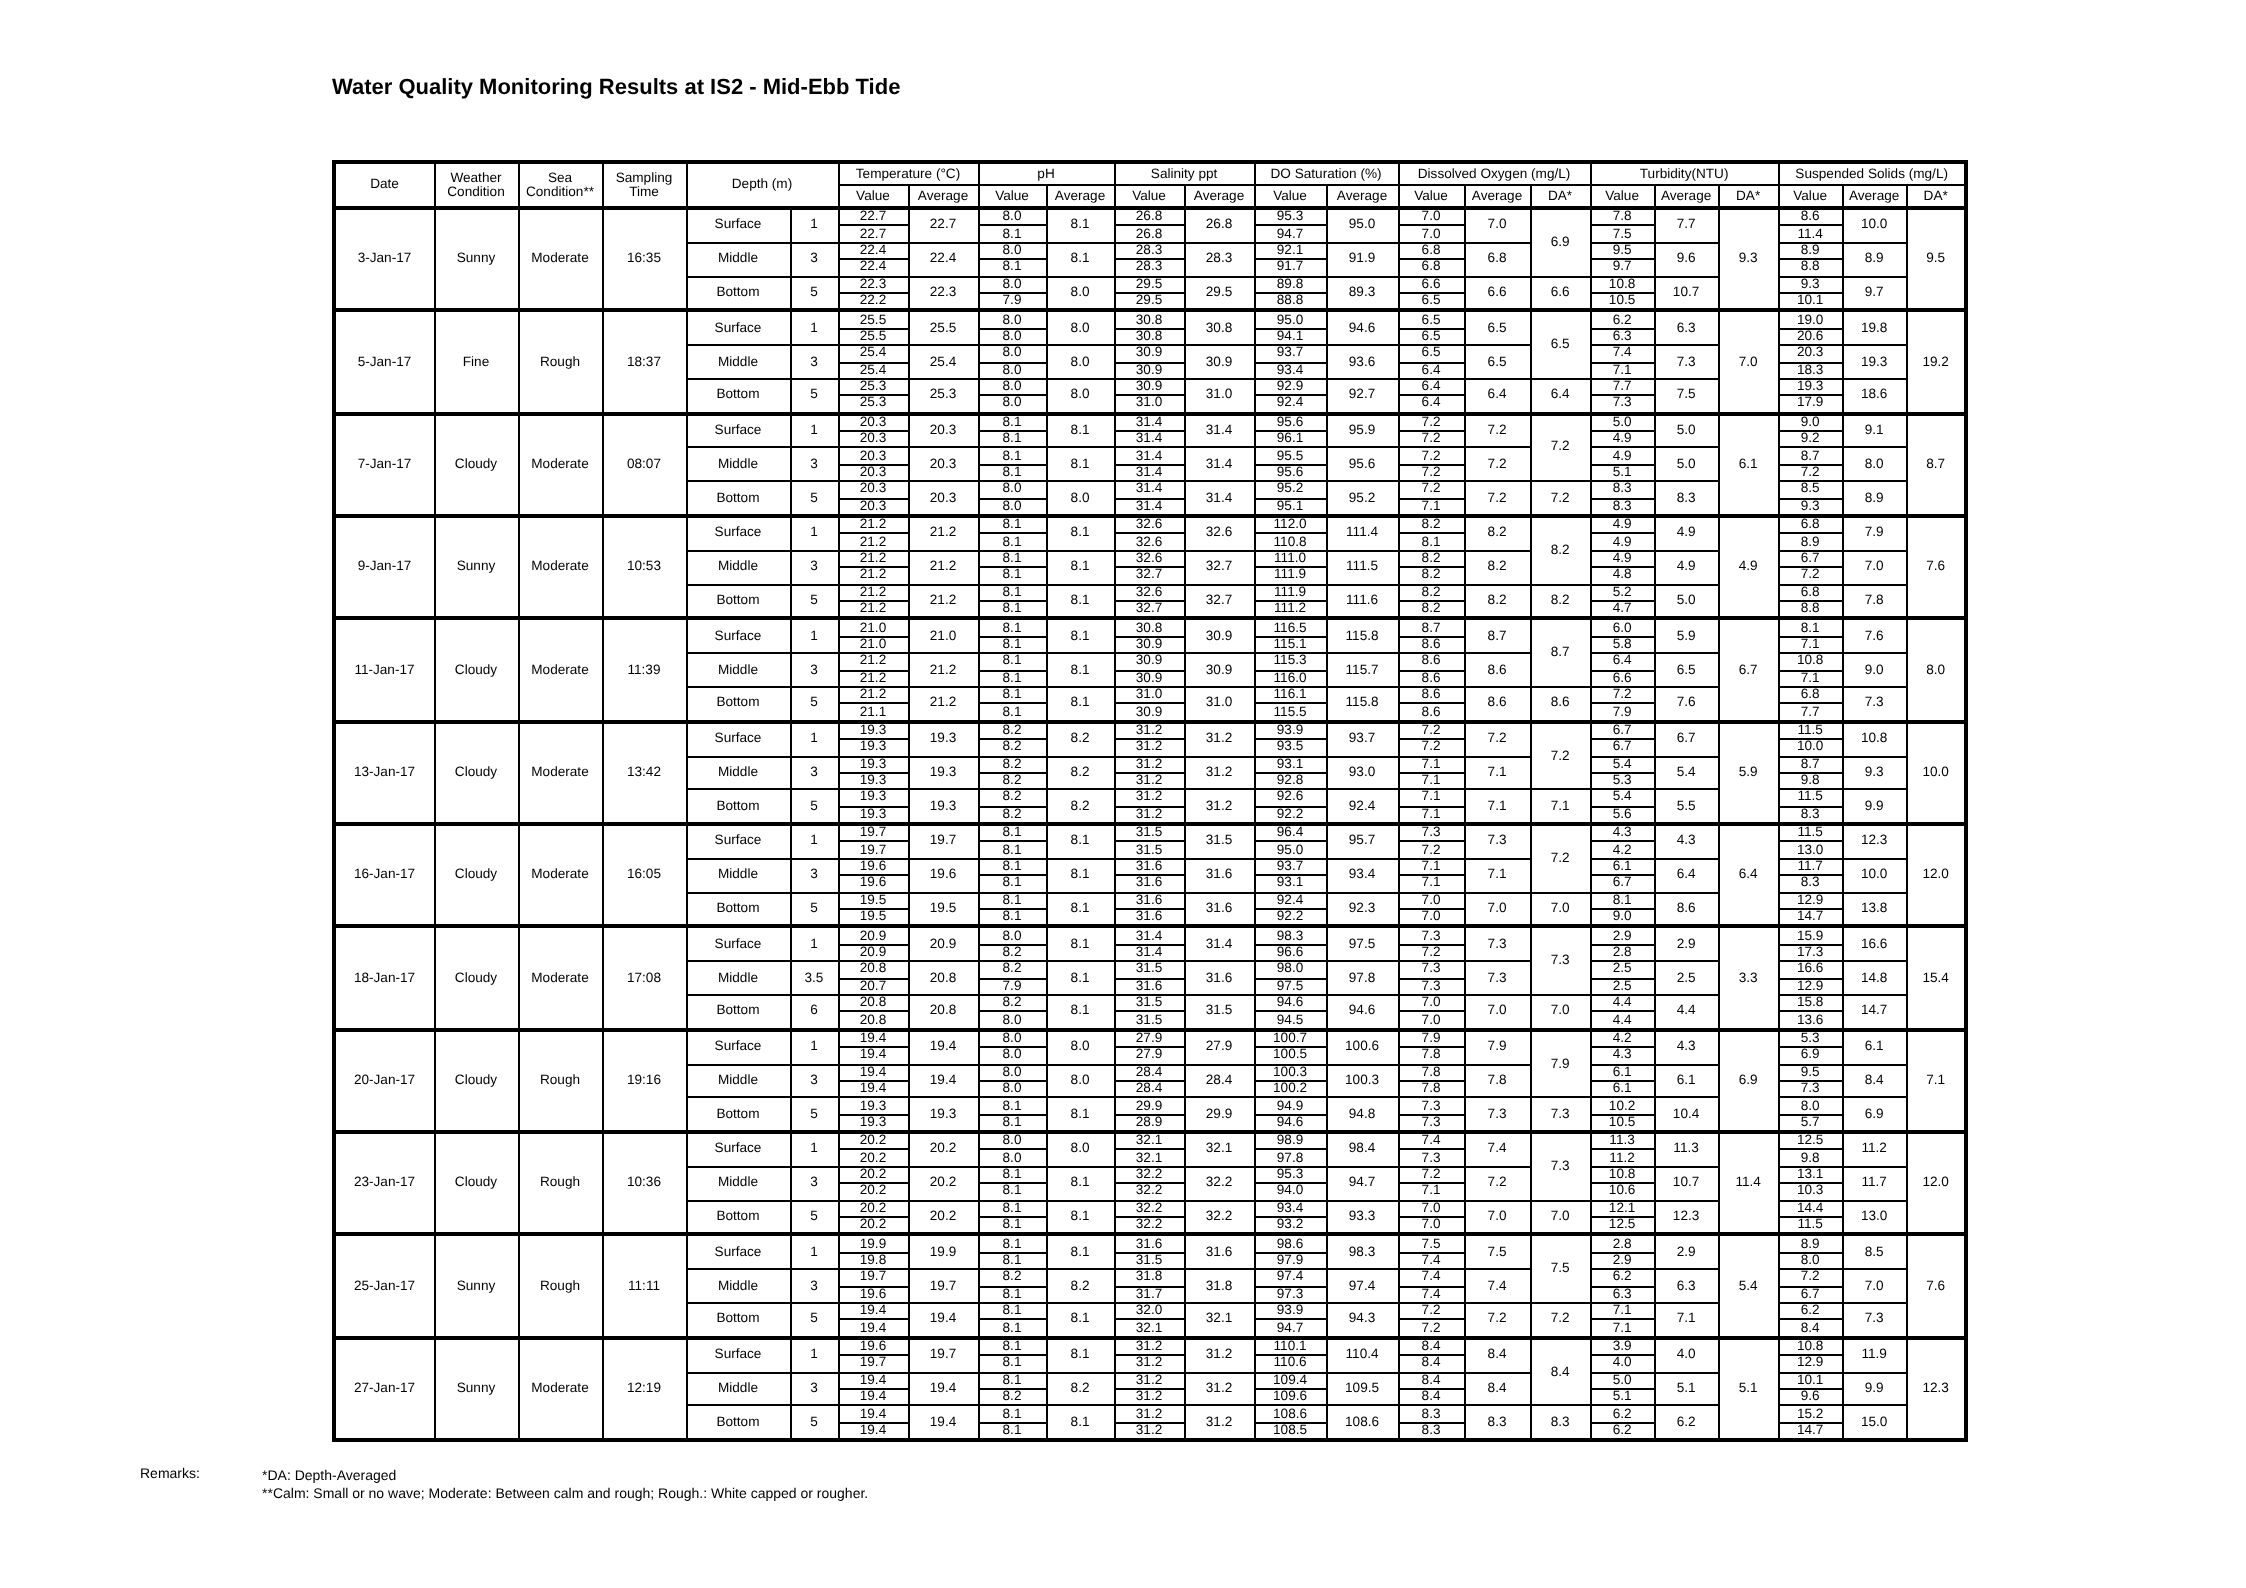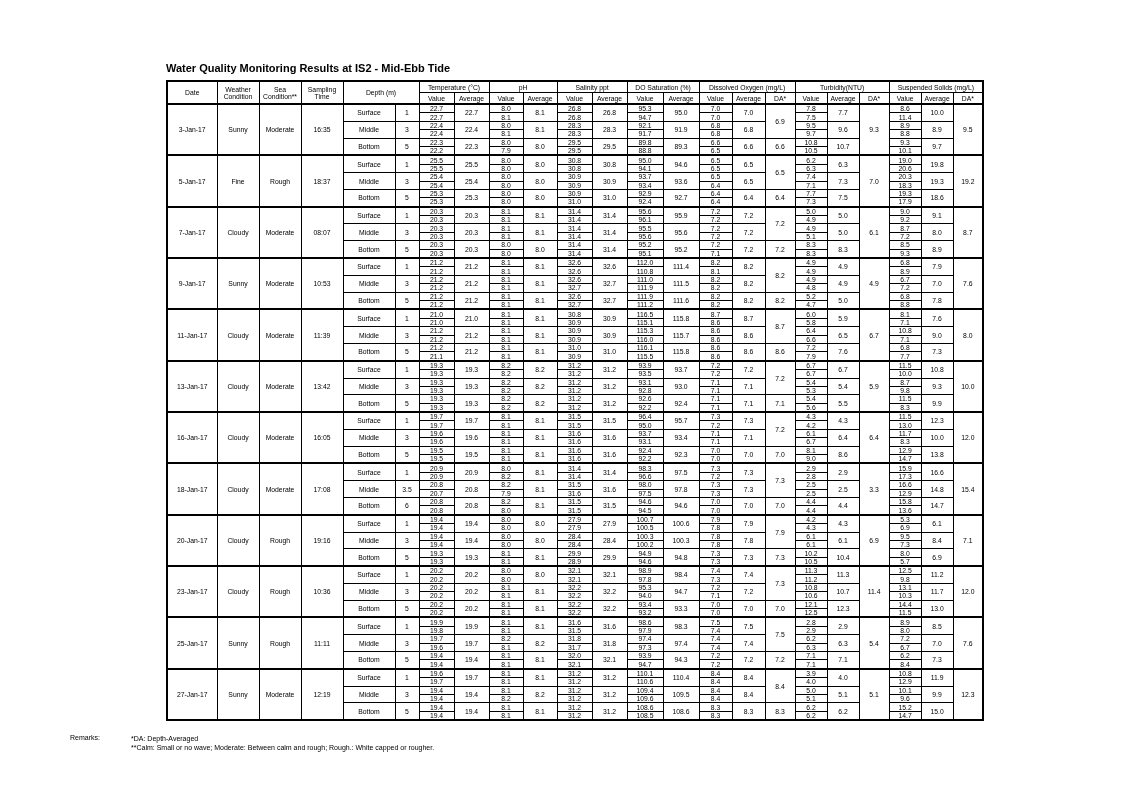--- a/index.html
+++ b/index.html
@@ -1,18 +1,18 @@
 <!DOCTYPE html>
 <html><head>
 <meta charset="utf-8">
 <style>
   html,body{margin:0;padding:0;background:#fff;}
   .page{position:relative;width:1123px;height:794px;background:#ffffff;overflow:hidden;
         font-family:"Liberation Sans","DejaVu Sans",sans-serif;color:#000;}
-  .title{position:absolute;left:166px;top:62px;font-size:11px;font-weight:bold;white-space:nowrap;}
+  .title{position:absolute;left:166px;top:38px;font-size:11px;font-weight:bold;white-space:nowrap;}
   table.wq{position:absolute;left:166px;top:80px;width:816px;border-collapse:collapse;
            table-layout:fixed;border:2px solid #000;}
   table.wq th, table.wq td{
       border:1px solid #000;padding:0;margin:0;text-align:center;vertical-align:middle;
       font-size:6.8px;line-height:7px;font-weight:normal;white-space:pre-line;overflow:hidden;}
   table.wq thead th{height:10px;}
   table.wq tbody td{height:7.4px;}
   .gtop{border-top:2px solid #000 !important;}
   .hbot{border-bottom:2px solid #000 !important;}
   .remarks-label{position:absolute;left:70px;top:734px;font-size:7px;}

